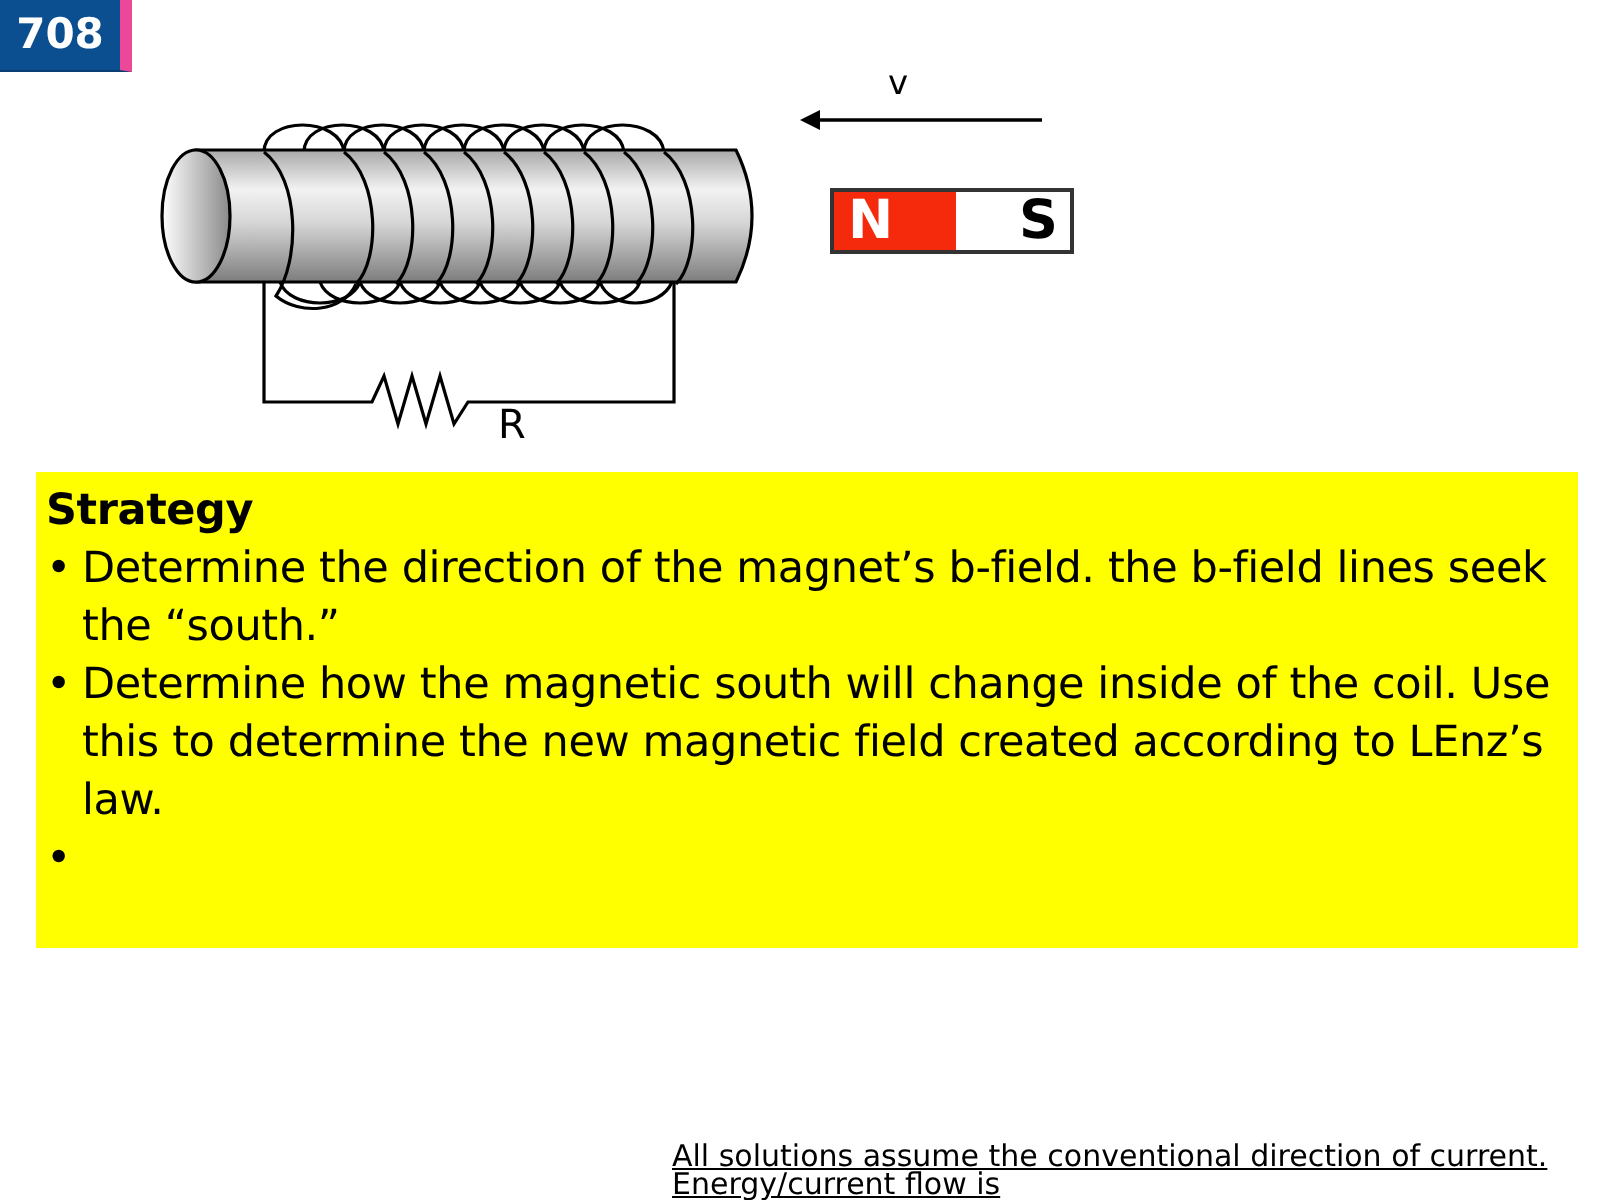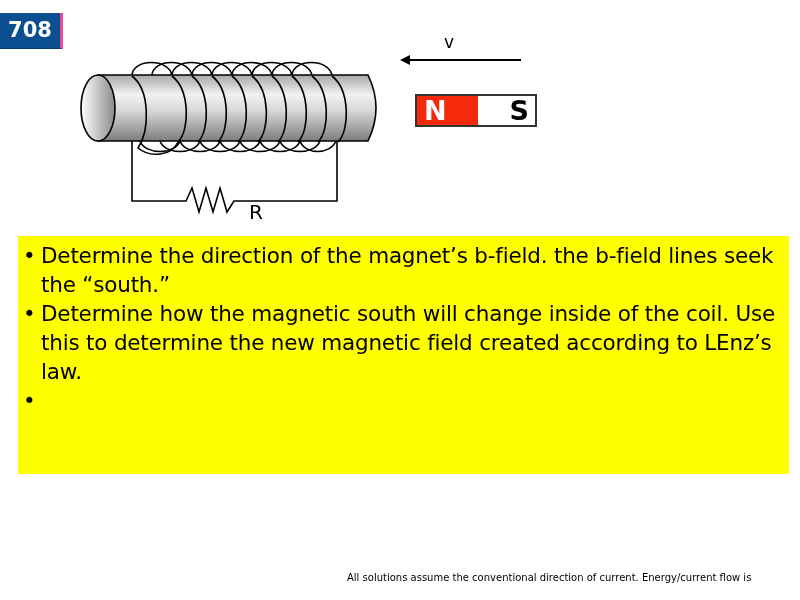--- a/index.html
+++ b/index.html
@@ -1,37 +1,37 @@
 <!DOCTYPE html>
 <html><head>
 <meta charset="utf-8">
 <style>
   html, body { margin:0; padding:0; }
   body { width:800px; height:600px; background:#ffffff; position:relative; overflow:hidden;
          font-family:"DejaVu Sans", sans-serif; color:#000; }
   .badge { position:absolute; left:0; top:0; width:60px; height:35px; background:#0b4f91;
            color:#fff; font-weight:bold; font-size:21px; line-height:35px; text-align:center;
-           font-family:"DejaVu Sans", sans-serif; border-right:3px solid #ec4899; border-bottom:1px solid #0a3f75;margin-top:13px; }
+           font-family:"DejaVu Sans", sans-serif; border-right:6px solid #ec4899; border-bottom:1px solid #0a3f75; }
   .diagram { position:absolute; left:0; top:0; width:800px; height:235px; }
   .v-label { position:absolute; left:444px; top:32px; font-size:17px; }
   .magnet { position:absolute; left:415px; top:94px; width:122px; height:33px; border:2px solid #333;
             display:flex; box-sizing:border-box; }
   .pole-n { width:61px; background:#f52a0d; color:#fff; font-weight:bold; font-size:27px;
             line-height:29px; padding-left:7px; box-sizing:border-box; }
   .pole-s { flex:1; background:#fff; color:#000; font-weight:bold; font-size:27px;
             line-height:29px; text-align:right; padding-right:6px; box-sizing:border-box; }
   .r-label { position:absolute; left:249px; top:200px; font-size:20px; }
   .strategy { position:absolute; left:18px; top:236px; width:771px; height:238px; background:#ffff00;
               box-sizing:border-box; padding:5px 10px 0 5px; font-size:21.5px; line-height:29px;
               letter-spacing:-0.2px; }
   .strategy h2 { margin:0; font-size:21.5px; font-weight:bold; line-height:29px; }
   .strategy ul { list-style:none; margin:0; padding:0; }
   .strategy li { position:relative; padding-left:18px; }
   .strategy li .bullet { position:absolute; left:0; top:0; }
-  .footnote { position:absolute; left:347px; top:571px; font-size:10px; line-height:14px; }
+  .footnote { position:absolute; left:336px; top:571px; font-size:15px; line-height:14px;text-decoration:underline; }
 </style>
 </head>
 <body>
 
 <div class="badge">708</div>
 
 <svg class="diagram" viewBox="0 0 800 235" width="800" height="235">
   <defs>
     <linearGradient id="cyl" x1="0" y1="0" x2="0" y2="1">
       <stop offset="0" stop-color="#a9a9a9"></stop>
@@ -94,20 +94,21 @@
 <div class="v-label">v</div>
 
 <div class="magnet">
   <div class="pole-n">N</div>
   <div class="pole-s">S</div>
 </div>
 
 <div class="r-label">R</div>
 
 <div class="strategy">
+  <h2>Strategy</h2>
   <ul>
     <li>
       <span class="bullet">•</span>
       <span>Determine the direction of the magnet’s b-field. the b-field lines seek the “south.”</span>
     </li>
     <li>
       <span class="bullet">•</span>
       <span>Determine how the magnetic south will change inside of the coil. Use this to determine the new magnetic field created according to LEnz’s law.</span>
     </li>
     <li>

